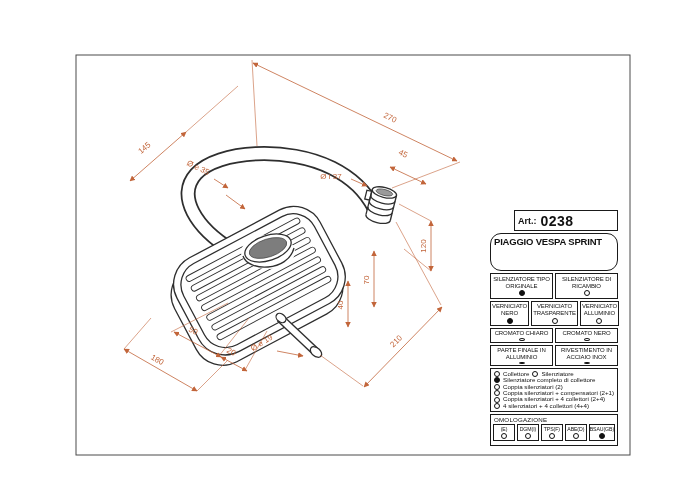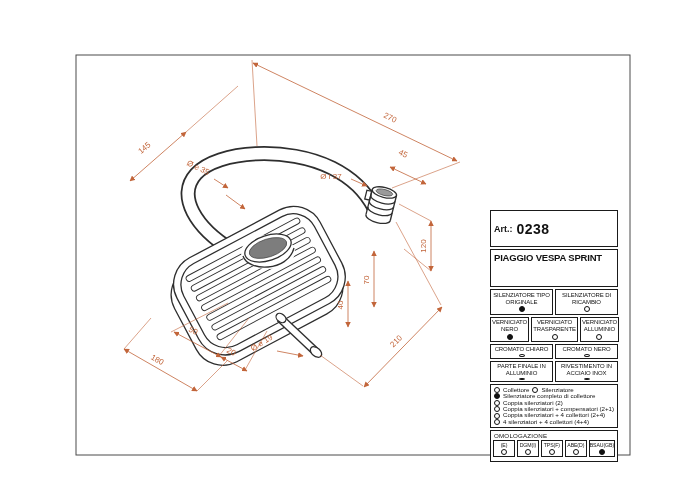--- a/index.html
+++ b/index.html
@@ -22,24 +22,24 @@
   .tail-outer{stroke:var(--line);stroke-width:9;fill:none;stroke-linecap:butt;}
   .tail-inner{stroke:#ffffff;stroke-width:6.2;fill:none;stroke-linecap:butt;}
   .dim{stroke:var(--dim);fill:none;stroke-width:0.8;}
   .wit{stroke:var(--dim);fill:none;stroke-width:0.6;}
   .dimfill{fill:var(--dim);}
   .dimt{fill:var(--dim);stroke:none;font-size:8px;text-anchor:middle;font-family:"Liberation Sans",sans-serif;}
 
   
   .panel{position:absolute;left:490px;top:210px;width:128px;display:flex;flex-direction:column;gap:2px;background:#fff;}
   .cell{border:1px solid #1a1a1a;background:#fff;}
-  .art-row{height:37px;display:flex;align-items:center;gap:4px;padding:0 3px;}
+  .art-row{height:21px;display:flex;align-items:center;gap:4px;padding:0 3px;margin-left:24px;}
   .art-label{font-size:9px;font-weight:bold;}
   .art-num{font-size:14px;font-weight:bold;letter-spacing:.5px;}
-  .model{height:38px;font-size:9.5px;font-weight:bold;padding:2px 3px;letter-spacing:-.2px;}
+  .model{height:38px;font-size:9.5px;font-weight:bold;padding:2px 3px;letter-spacing:-.2px;border-radius:11px;}
   .optrow{display:flex;gap:2px;}
   .r1{height:26px;} .r2{height:25px;} .r3{height:15px;} .r4{height:21px;}
   .opt{flex:1;display:flex;flex-direction:column;align-items:center;justify-content:center;text-align:center;padding:1px;}
   .opt-label{font-size:6px;line-height:1.15;letter-spacing:-.1px;}
   .radio{display:inline-block;width:6px;height:6px;min-width:6px;border:1px solid #111;border-radius:50%;background:#fff;margin-top:1px;}
   .radio.filled{background:#111;}
   .kit{height:44px;padding:2px 3px;display:flex;flex-direction:column;justify-content:space-between;}
   .kitline{display:flex;align-items:center;gap:3px;font-size:6.2px;line-height:1;white-space:nowrap;}
   .kitline .radio{margin-top:0;}
   .omo{height:32px;padding:1px 2px;}

